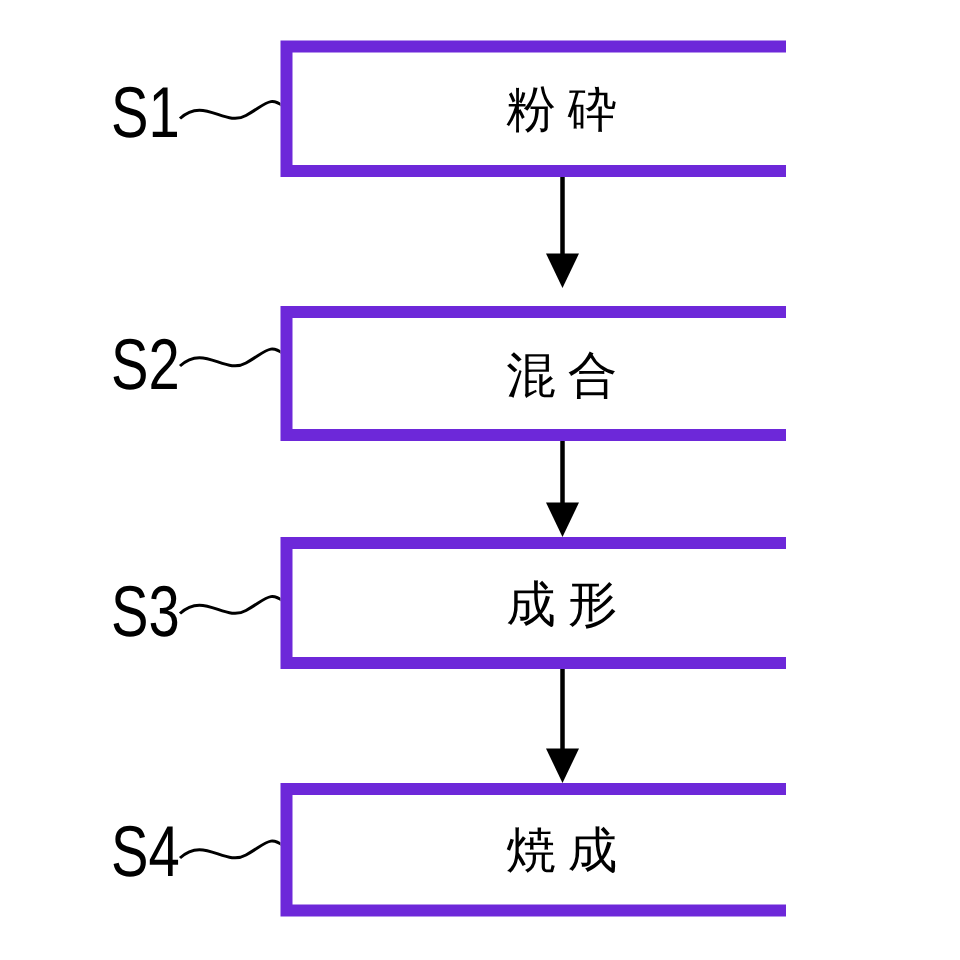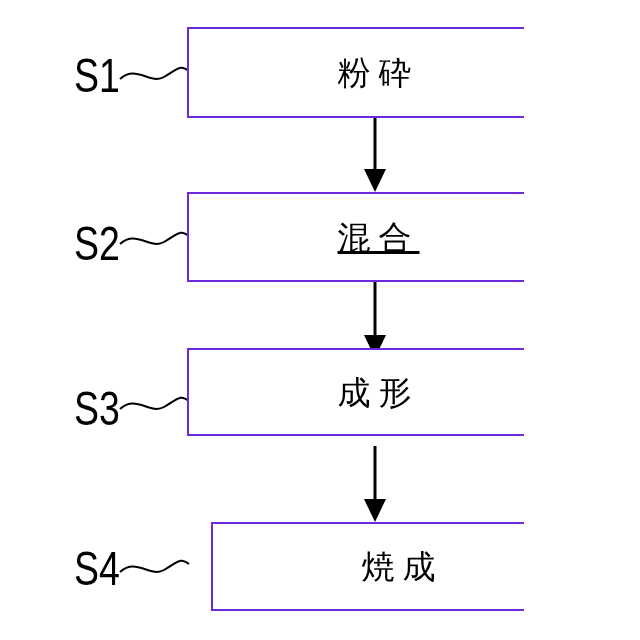--- a/index.html
+++ b/index.html
@@ -20,39 +20,39 @@
     left: 0;
     top: 0;
     width: 640px;
     height: 640px;
     pointer-events: none;
   }
   .process-box {
     position: absolute;
     left: 187px;
     width: 375px;
-    border: 2px solid #6d28d9;
+    border: 8px solid #6d28d9;
     box-sizing: border-box;
     background: #ffffff;
     display: flex;
     align-items: center;
     justify-content: center;
   }
   .process-box .box-title {
     font-size: 33px;
     color: #000000;
     letter-spacing: 8px;
     text-indent: 8px;
     white-space: nowrap;
     line-height: 1;
   }
   .box-1 { top: 27px;  height: 91px; }
-  .box-2 { top: 192px; height: 90px; text-decoration: underline; }
-  .box-3 { top: 348px; height: 88px; }
-  .box-4 { top: 522px; height: 89px; margin-left: 24px; }
+  .box-2 { top: 204px; height: 90px; }
+  .box-3 { top: 358px; height: 88px; }
+  .box-4 { top: 522px; height: 89px; }
   .step-label {
     position: absolute;
     left: 74px;
     width: 60px;
     height: 52px;
     line-height: 52px;
     font-size: 48px;
     color: #000000;
     white-space: nowrap;
     transform: scaleX(0.78);

